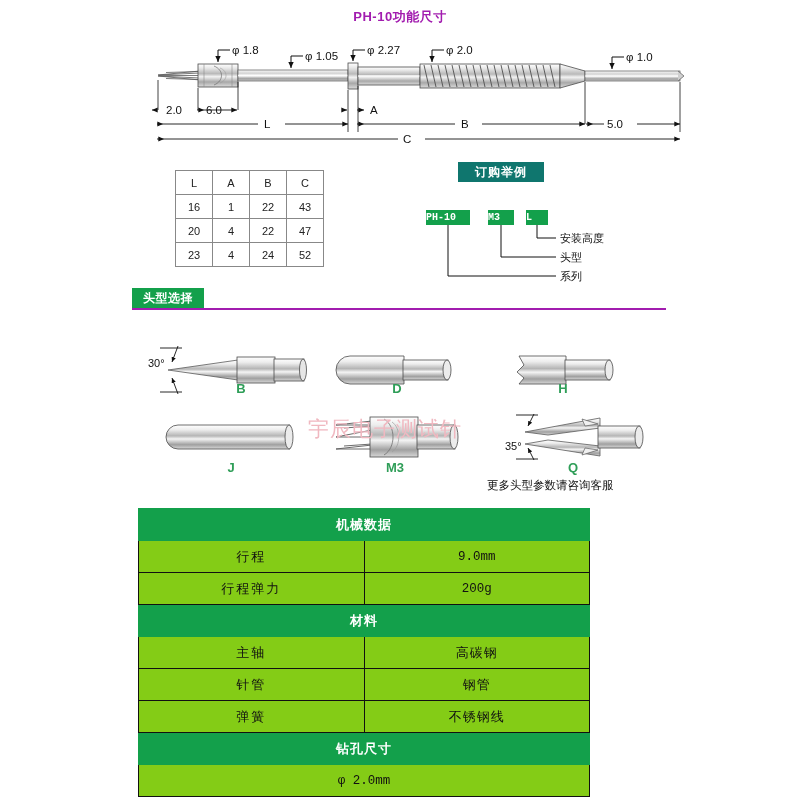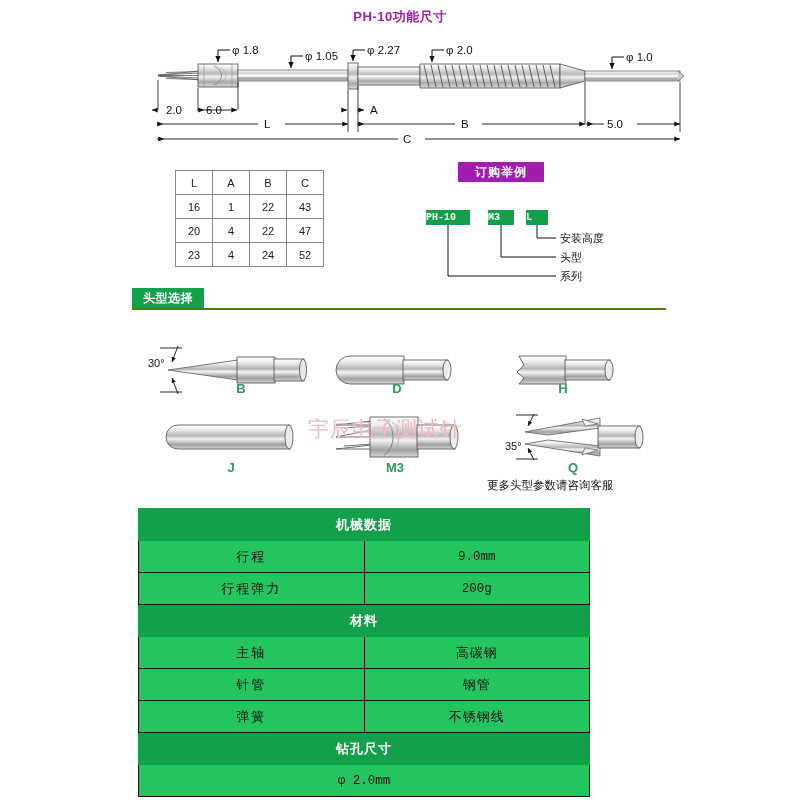--- a/index.html
+++ b/index.html
@@ -40,21 +40,21 @@
     color:#222;
     font-family:"Liberation Sans",sans-serif;
   }
   .dim-table tr:first-child td{font-weight:normal;}
 
   
   .order-wrap{position:absolute;left:400px;top:162px;width:250px;height:130px;}
   .order-title{
     position:absolute;left:58px;top:0;
     width:86px;height:20px;
-    background:#a21caf;color:#fff;
+    background:#0f766e;color:#fff;
     font-size:12px;font-weight:bold;
     text-align:center;line-height:20px;
     letter-spacing:1px;
   }
   .chip{
     position:absolute;
     background:#13a04b;color:#fff;
     font-size:10px;font-weight:bold;
     line-height:15px;
     height:15px;
@@ -68,21 +68,21 @@
   }
   .ord-l-height{left:160px;top:69px;}
   .ord-l-head{left:160px;top:88px;}
   .ord-l-series{left:160px;top:107px;}
   .order-wrap svg{position:absolute;left:0;top:0;}
 
   
   .banner{
     position:absolute;left:132px;top:288px;
     width:534px;height:22px;
-    border-bottom:2px solid #4d7c0f;
+    border-bottom:2px solid #a21caf;
     box-sizing:border-box;
   }
   .banner-tag{
     position:absolute;left:0;top:0;
     width:72px;height:20px;
     background:#13a04b;color:#fff;
     font-size:12px;font-weight:bold;
     line-height:20px;text-align:center;
     letter-spacing:0.5px;
   }
@@ -121,21 +121,21 @@
     position:absolute;left:138px;top:508px;
     width:452px;
     border-collapse:collapse;
     table-layout:fixed;
   }
   .spec td{
     border:1.5px solid #111;
     height:29px;
     text-align:center;vertical-align:middle;
     font-size:13px;
-    background:#22c55e;
+    background:#84cc16;
     color:#111;
   }
   .spec td.hdr{
     background:#13a04b;
     color:#ffffff;
     border:1.5px solid #13a04b;
     font-weight:bold;
     letter-spacing:1px;
     font-size:13px;
   }

